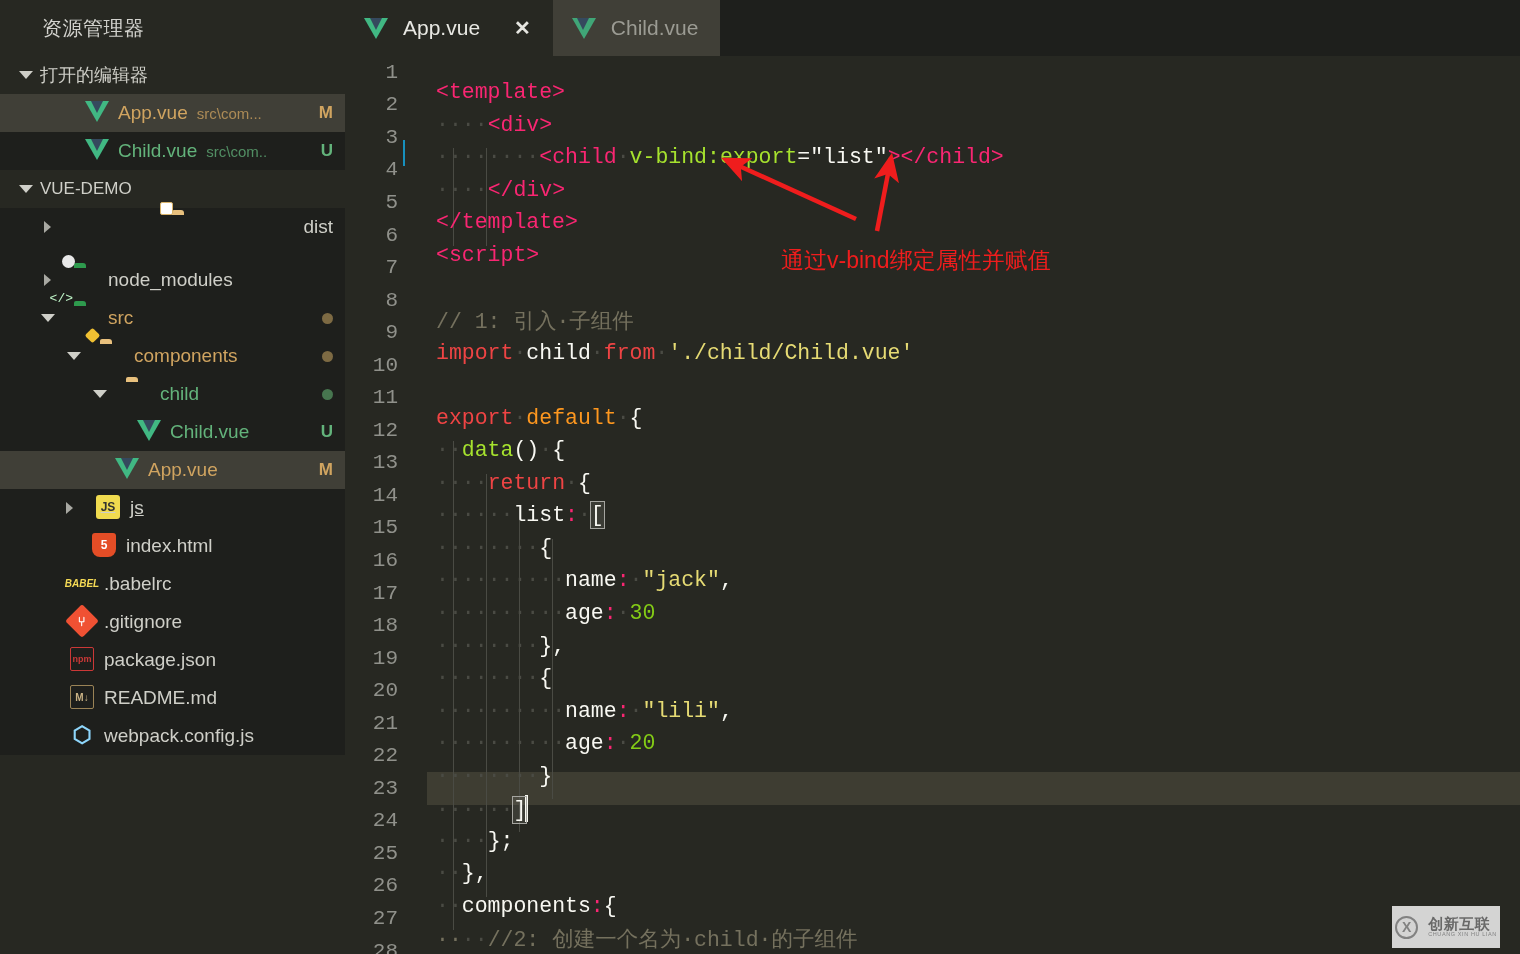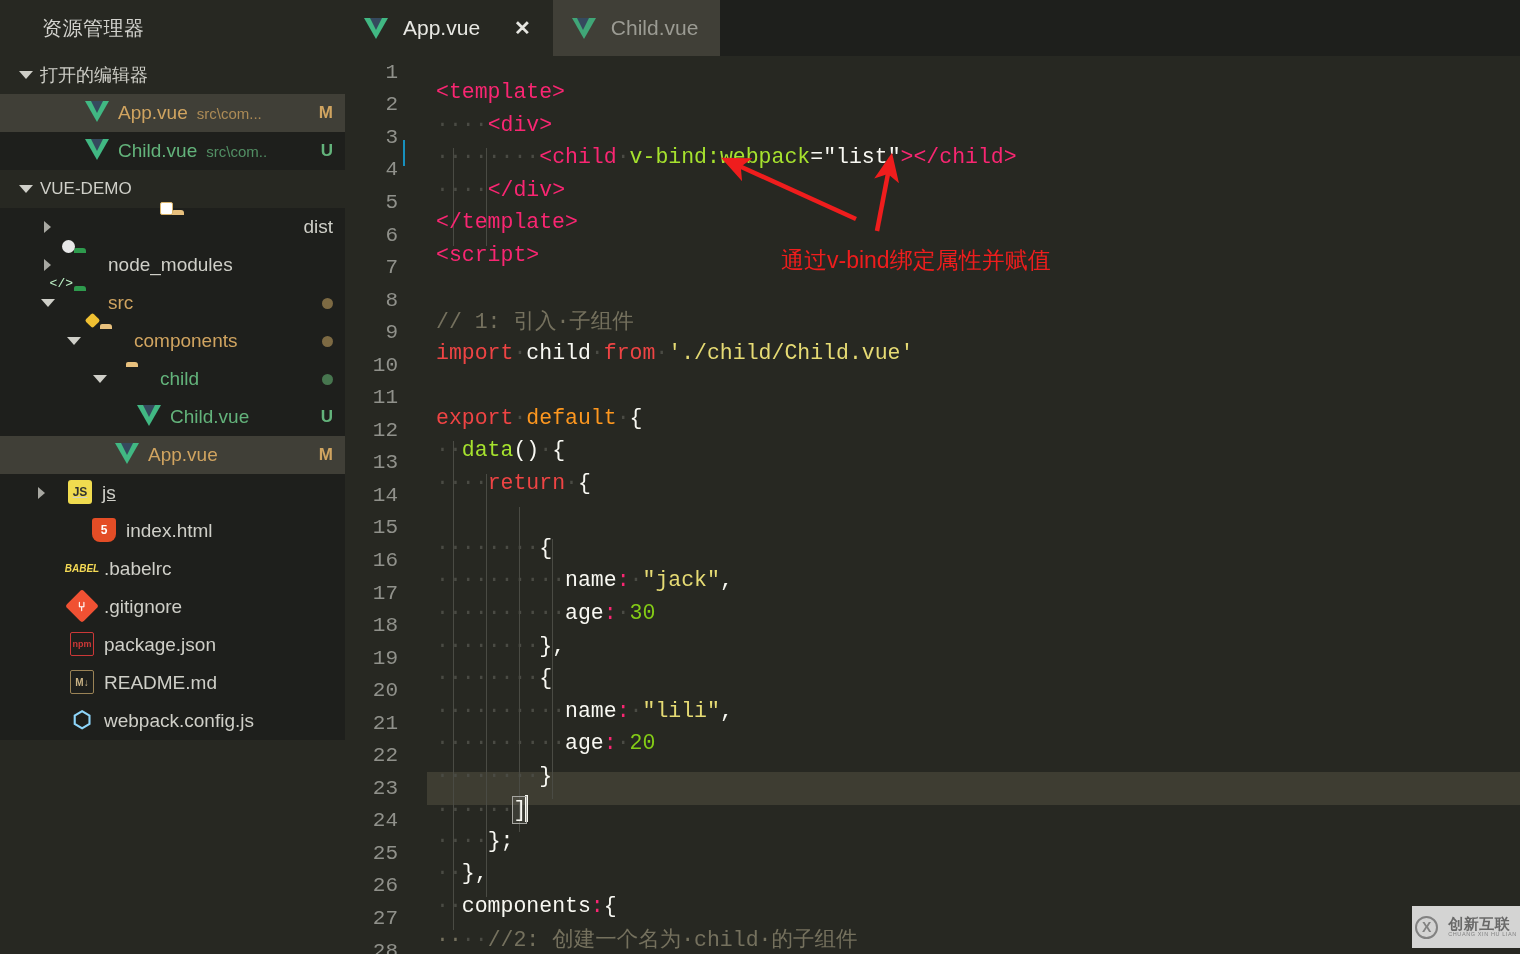--- a/index.html
+++ b/index.html
@@ -326,21 +326,21 @@
     position: absolute;
     color: #ef1d1d;
     font-size: 23px;
     font-family: "Liberation Sans", sans-serif;
     white-space: nowrap;
   }
 
   
   .watermark {
     position: absolute;
-    right: 0; bottom: 6px;
+    right: 20px; bottom: 6px;
     width: 108px; height: 42px;
     background: #e3e3e3;
     display: flex;
     align-items: center;
     justify-content: center;
     gap: 10px;
     z-index: 60;
     opacity: .92;
   }
   .wm-logo {
@@ -402,21 +402,21 @@
     <div class="tree">
 
       <div class="row" style="padding-left:38px;justify-content:space-between;">
         <span class="tw closed"></span>
         <span class="ficon" style="margin-left:12px">
           <span class="folder" style="background:#e8c07d"><span class="badge" style="background:#fff;border:1px solid #d9b36a"></span></span>
         </span>
         <span class="label c-norm">dist</span>
       </div>
 
-      <div class="row" style="padding-left:38px;">
+      <div class="row" style="padding-left:38px;margin-top:15px;">
         <span class="tw closed"></span>
         <span class="ficon" style="margin-left:12px">
           <span class="folder grn"><span class="badge" style="background:#e8e8e8;border-radius:50%"></span></span>
         </span>
         <span class="label c-norm">node_modules</span>
       </div>
 
       <div class="row" style="padding-left:38px;">
         <span class="tw open"></span>
         <span class="ficon" style="margin-left:12px">
@@ -449,21 +449,21 @@
         <span class="label c-unt">Child.vue</span>
         <span class="stat c-unt">U</span>
       </div>
 
       <div class="row selected" style="padding-left:114px;">
         <span class="ficon"><span class="vue-ico"></span></span>
         <span class="label c-mod">App.vue</span>
         <span class="stat c-mod">M</span>
       </div>
 
-      <div class="row" style="padding-left:32px;text-decoration:underline;">
+      <div class="row" style="padding-left:60px;text-decoration:underline;">
         <span class="tw closed"></span>
         <span class="ficon" style="margin-left:12px">
           <span class="sq js">JS</span>
         </span>
         <span class="label c-norm">js</span>
       </div>
 
       <div class="row" style="padding-left:92px;">
         <span class="ficon">
             <span class="sq html5">5</span>
@@ -542,21 +542,21 @@
 
       <div class="line">
         <span class="ln">2</span>
         <span class="gut"></span>
         <span class="code"><span class="ws">·</span><span class="ws">···</span><span class="t-tag">&lt;div&gt;</span></span>
       </div>
 
       <div class="line">
         <span class="ln">3</span>
         <span class="gut mod"><span class="caret"></span></span>
-        <span class="code"><span class="ws">·</span><span class="ws">···</span><span class="ws">·</span><span class="ws">···</span><span class="t-tag">&lt;child</span><span class="ws">·</span><span class="t-attr">v-bind:webpack</span><span class="t-white">=</span><span class="t-white">"list"</span><span class="t-tag">&gt;&lt;/child&gt;</span></span>
+        <span class="code"><span class="ws">·</span><span class="ws">···</span><span class="ws">·</span><span class="ws">···</span><span class="t-tag">&lt;child</span><span class="ws">·</span><span class="t-attr">v-bind:export</span><span class="t-white">=</span><span class="t-white">"list"</span><span class="t-tag">&gt;&lt;/child&gt;</span></span>
       </div>
 
       <div class="line">
         <span class="ln">4</span>
         <span class="gut"></span>
         <span class="code"><span class="ws">·</span><span class="ws">···</span><span class="t-tag">&lt;/div&gt;</span></span>
       </div>
 
       <div class="line">
         <span class="ln">5</span>
@@ -608,20 +608,21 @@
 
       <div class="line">
         <span class="ln">13</span>
         <span class="gut mod"></span>
         <span class="code"><span class="ws">··</span><span class="ws">··</span><span class="t-kw">return</span><span class="ws">·</span><span class="t-punc">{</span></span>
       </div>
 
       <div class="line">
         <span class="ln">14</span>
         <span class="gut mod"></span>
+        <span class="code"><span class="ws">··</span><span class="ws">··</span><span class="ws">··</span><span class="t-white">list</span><span class="t-op">:</span><span class="ws">·</span><span class="t-punc bracket-match">[</span></span>
       </div>
 
       <div class="line">
         <span class="ln">15</span>
         <span class="gut mod"></span>
         <span class="code"><span class="ws">··</span><span class="ws">··</span><span class="ws">··</span><span class="ws">··</span><span class="t-punc">{</span></span>
       </div>
 
       <div class="line">
         <span class="ln">16</span>

